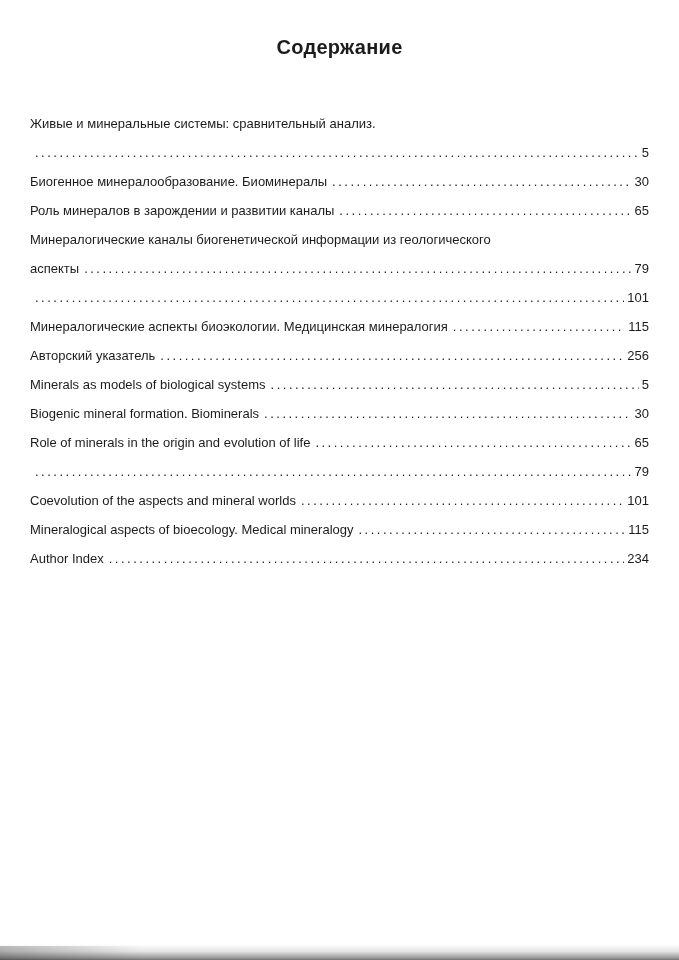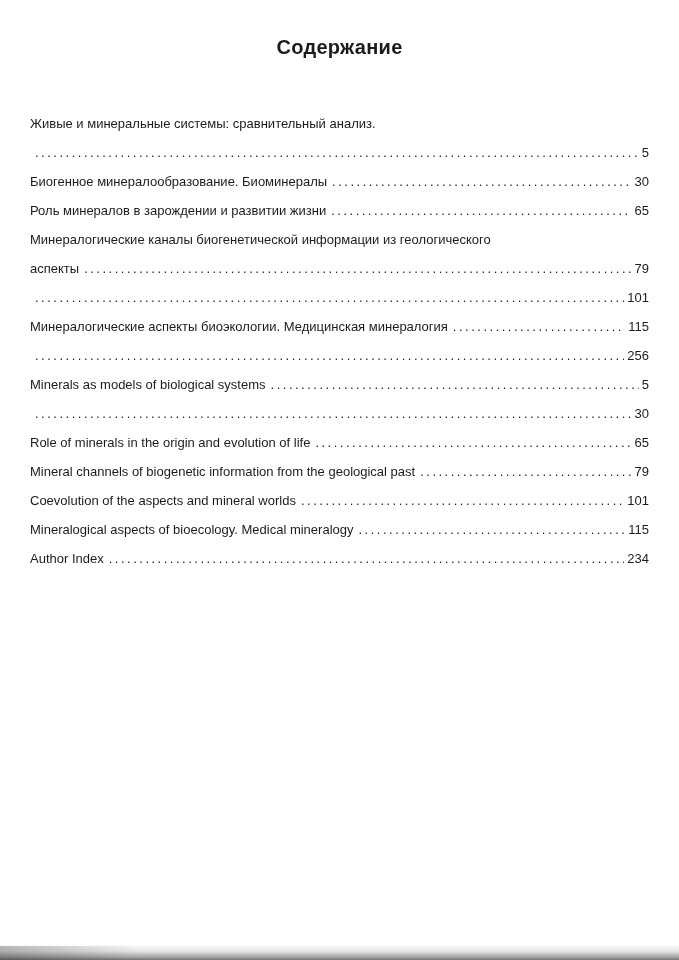--- a/index.html
+++ b/index.html
@@ -99,21 +99,21 @@
         <span class="page-num">5</span>
       </div>
 
       <div class="toc-row">
         <span class="toc-text">Биогенное минералообразование. Биоминералы</span>
         <span class="dots"></span>
         <span class="page-num">30</span>
       </div>
 
       <div class="toc-row">
-        <span class="toc-text">Роль минералов в зарождении и развитии жизни</span>
+        <span class="toc-text">Роль минералов в зарождении и развитии каналы</span>
         <span class="dots"></span>
         <span class="page-num">65</span>
       </div>
 
       <div class="toc-row">
         <span class="toc-text">Минералогические каналы биогенетической информации из геологического</span>
       </div>
 
       <div class="toc-row">
         <span class="toc-text">аспекты</span>
@@ -126,49 +126,50 @@
         <span class="page-num">101</span>
       </div>
 
       <div class="toc-row">
         <span class="toc-text">Минералогические аспекты биоэкологии. Медицинская минералогия</span>
         <span class="dots"></span>
         <span class="page-num">115</span>
       </div>
 
       <div class="toc-row">
+        <span class="toc-text">Авторский указатель</span>
         <span class="dots"></span>
         <span class="page-num">256</span>
       </div>
 
     </div>
 
 
     <div class="toc">
 
 
       <div class="toc-row">
         <span class="toc-text">Minerals as models of biological systems</span>
         <span class="dots"></span>
         <span class="page-num">5</span>
       </div>
 
       <div class="toc-row">
+        <span class="toc-text">Biogenic mineral formation. Biominerals</span>
         <span class="dots"></span>
         <span class="page-num">30</span>
       </div>
 
       <div class="toc-row">
         <span class="toc-text">Role of minerals in the origin and evolution of life</span>
         <span class="dots"></span>
         <span class="page-num">65</span>
       </div>
 
       <div class="toc-row">
-        <span class="toc-text">Mineral channels of biogenetic information from the geological past</span>
         <span class="dots"></span>
         <span class="page-num">79</span>
       </div>
 
       <div class="toc-row">
         <span class="toc-text">Coevolution of the aspects and mineral worlds</span>
         <span class="dots"></span>
         <span class="page-num">101</span>
       </div>
 

